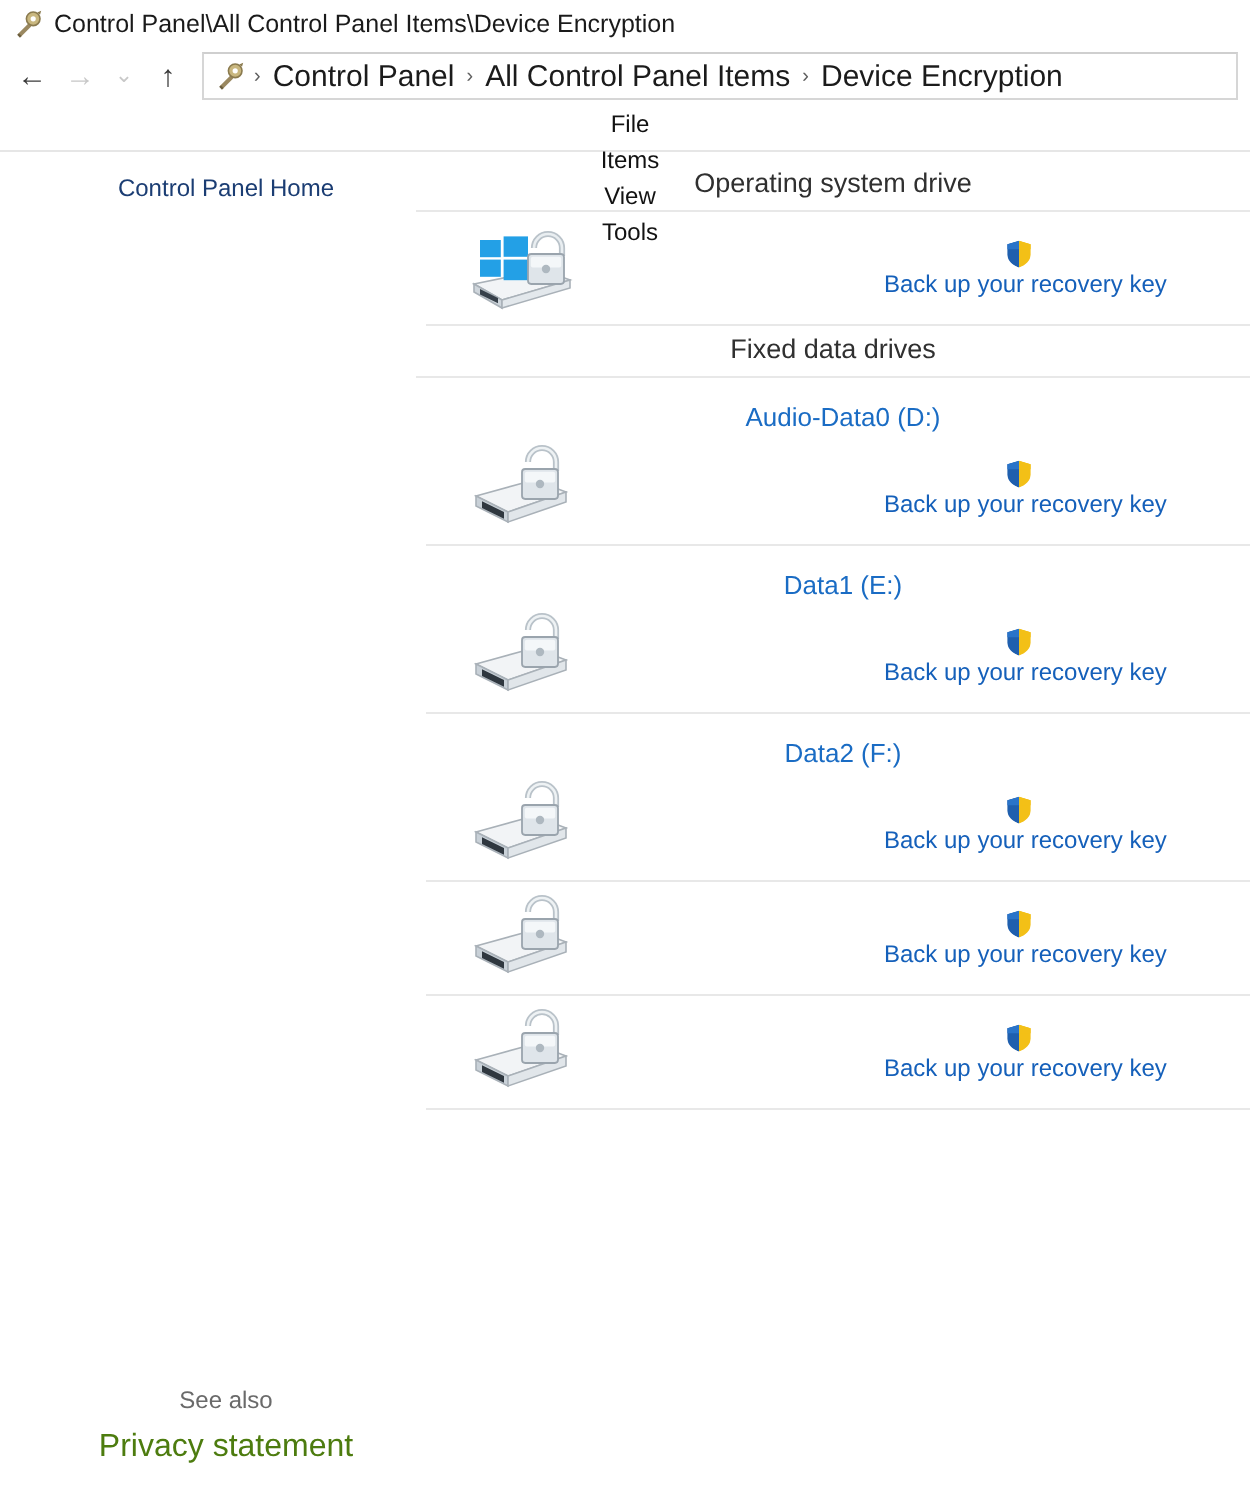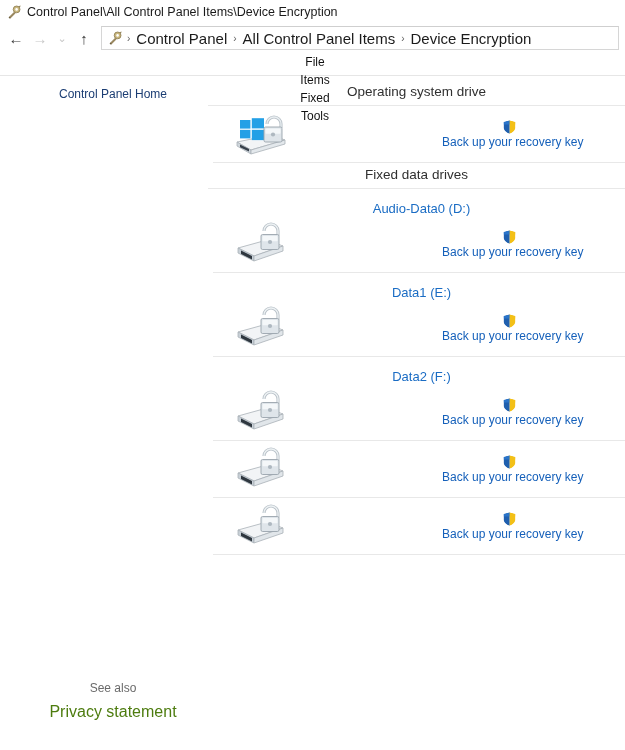--- a/index.html
+++ b/index.html
@@ -121,21 +121,21 @@
   }
   .sidebar-link {
     font-size: 12px;
     color: #1b3d73;
     padding: 3px 0 3px 26px;
     white-space: nowrap;
   }
   .sidebar-bottom {
     position: absolute;
     left: 0;
-    bottom: 20px;
+    bottom: 8px;
     width: 100%;
   }
   .seealso-label {
     font-size: 12px;
     color: #6a6a6a;
     padding: 2px 0 6px 26px;
   }
   .seealso-link {
     font-size: 16px;
     color: #4d7c0f;
@@ -245,21 +245,21 @@
     <span class="crumb-sep">›</span>
     <span class="crumb">All Control Panel Items</span>
     <span class="crumb-sep">›</span>
     <span class="crumb">Device Encryption</span>
   </div>
 </div>
 
 <div class="menubar">
   <span class="menuitem">File</span>
   <span class="menuitem">Items</span>
-  <span class="menuitem">Fixed</span>
+  <span class="menuitem">View</span>
   <span class="menuitem">Tools</span>
 </div>
 
 <div class="content">
 
   <div class="sidebar">
     <div class="sidebar-link">Control Panel Home</div>
 
     <div class="sidebar-bottom">
       <div class="seealso-label">See also</div>

